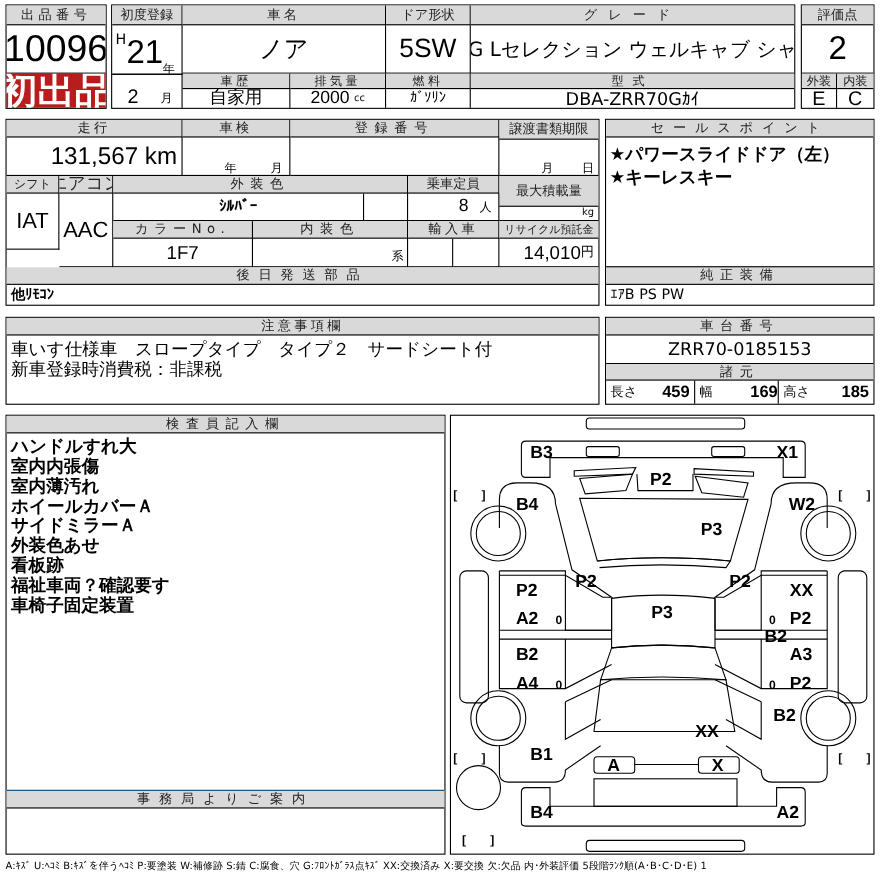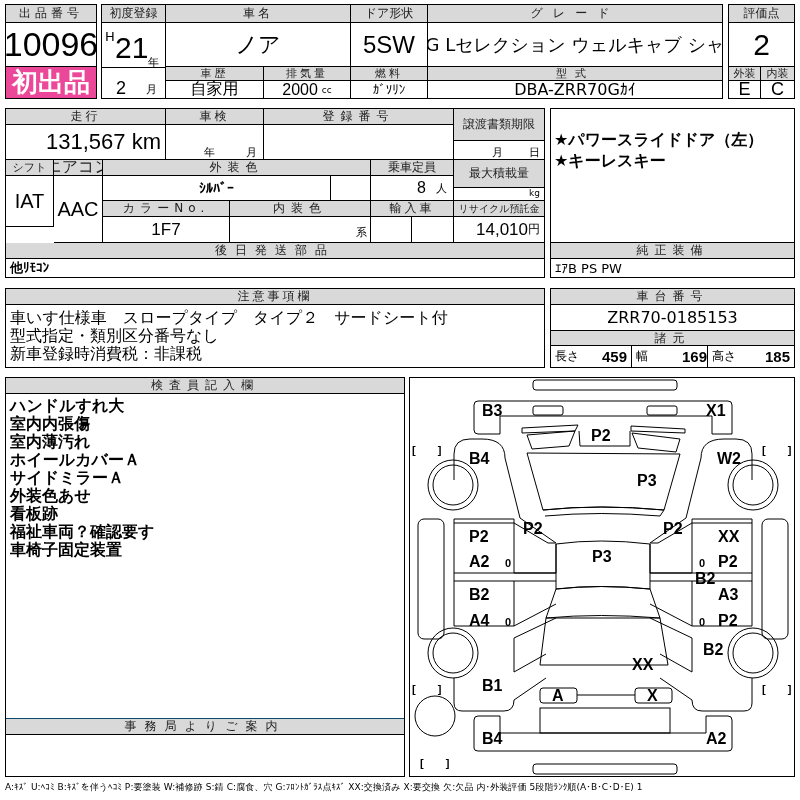--- a/index.html
+++ b/index.html
@@ -15,21 +15,21 @@
   .txt { position: absolute; white-space: nowrap; }
   .lines div { font-size: 16px; line-height: 18px; font-weight: bold; white-space: nowrap; }
   svg text { font-family: "Liberation Sans", sans-serif; font-weight: bold; }
 </style>
 </head>
 <body>
 
 <div class="box" style="left:5px;top:4px;width:92px;height:95px;">
   <div class="cell hd tight nor" style="left:0;top:0;width:90px;height:18px;letter-spacing:4px;">出品番号</div>
   <div class="cell nor big" style="left:0;top:18px;width:90px;height:44px;font-size:34px;">10096</div>
-  <div class="cell nor nob" style="left:0;top:62px;width:90px;height:31px;background:#ec4899;color:#fff;font-size:26px;font-weight:bold;">初出品</div>
+  <div class="cell nor nob" style="left:0;top:62px;width:90px;height:31px;background:#b91c1c;color:#fff;font-size:34px;font-weight:bold;">初出品</div>
 </div>
 
 <div class="box" style="left:101px;top:4px;width:622px;height:95px;">
 
   <div class="cell hd tight" style="left:0;top:0;width:64px;height:18px;">初度登録</div>
   <div class="cell hd" style="left:64px;top:0;width:185px;height:18px;">車名</div>
   <div class="cell hd tight" style="left:249px;top:0;width:77px;height:18px;">ドア形状</div>
   <div class="cell hd nor" style="left:326px;top:0;width:294px;height:18px;letter-spacing:10px;">グレード</div>
 
   <div class="cell" style="left:0;top:18px;width:64px;height:44px;border-bottom:none;display:block;">
@@ -67,21 +67,21 @@
   <div class="cell hd tight nor" style="left:32px;top:62px;width:33px;height:14px;font-size:11px;">内装</div>
   <div class="cell nob big" style="left:0;top:76px;width:32px;height:17px;font-size:18px;">E</div>
   <div class="cell nob nor big" style="left:32px;top:76px;width:33px;height:17px;font-size:18px;">C</div>
 </div>
 
 <div class="box" style="left:5px;top:108px;width:540px;height:170px;">
 
   <div class="cell hd" style="left:0;top:0;width:160px;height:16px;">走行</div>
   <div class="cell hd" style="left:160px;top:0;width:98px;height:16px;">車検</div>
   <div class="cell hd" style="left:258px;top:0;width:190px;height:16px;letter-spacing:6px;">登録番号</div>
-  <div class="cell hd tight nor" style="left:448px;top:0;width:90px;height:32px;">譲渡書類期限</div>
+  <div class="cell hd tight nor" style="left:448px;top:0;width:90px;height:18px;">譲渡書類期限</div>
 
   <div class="cell big" style="left:0;top:16px;width:160px;height:35px;font-size:22px;justify-content:flex-end;padding-right:4px;">131,567 km</div>
   <div class="cell" style="left:160px;top:16px;width:98px;height:35px;display:block;">
     <span class="txt" style="left:38px;top:20px;font-size:11px;">年</span>
     <span class="txt" style="left:80px;top:20px;font-size:11px;">月</span>
   </div>
   <div class="cell" style="left:258px;top:16px;width:190px;height:35px;"></div>
   <div class="cell nor" style="left:448px;top:16px;width:90px;height:35px;display:block;">
     <span class="txt" style="left:38px;top:20px;font-size:11px;">月</span>
     <span class="txt" style="left:75px;top:20px;font-size:11px;">日</span>
@@ -120,33 +120,33 @@
   <div class="cell nor" style="left:448px;top:108px;width:90px;height:26px;justify-content:flex-end;padding-right:4px;">
     <span class="big" style="font-size:17px;">14,010</span>
     <span style="font-size:12px;">円</span>
   </div>
 
   <div class="cell hd nor" style="left:0;top:134px;width:538px;height:16px;letter-spacing:8px;">後日発送部品</div>
   <div class="cell nor nob" style="left:0;top:150px;width:538px;height:18px;justify-content:flex-start;padding-left:4px;font-size:13px;font-weight:bold;">他ﾘﾓｺﾝ</div>
 </div>
 
 <div class="box" style="left:550px;top:108px;width:245px;height:170px;">
+  <div class="cell hd nor" style="left:0;top:0;width:243px;height:16px;letter-spacing:8px;">セールスポイント</div>
   <div class="txt lines" style="left:3px;top:20px;">
     <div style="line-height:21px;">★パワースライドドア（左）</div>
     <div style="line-height:21px;">★キーレスキー</div>
   </div>
   <div class="cell hd nor" style="left:0;top:134px;width:243px;height:16px;border-top:1px solid #000;top:133px;height:17px;letter-spacing:6px;">純正装備</div>
   <div class="cell nor nob" style="left:0;top:150px;width:243px;height:18px;justify-content:flex-start;padding-left:4px;font-size:13px;">ｴｱB PS PW</div>
 </div>
 
 <div class="box" style="left:5px;top:288px;width:540px;height:80px;">
   <div class="cell hd nor" style="left:0;top:0;width:538px;height:16px;">注意事項欄</div>
   <div class="txt lines" style="left:4px;top:20px;">
     <div style="font-weight:normal;font-size:16px;">車いす仕様車　スロープタイプ　タイプ２　サードシート付</div>
-    <div style="font-weight:normal;font-size:16px;">型式指定・類別区分番号なし</div>
     <div style="font-weight:normal;font-size:16px;">新車登録時消費税：非課税</div>
   </div>
 </div>
 
 <div class="box" style="left:550px;top:288px;width:245px;height:80px;">
   <div class="cell hd nor" style="left:0;top:0;width:243px;height:16px;letter-spacing:6px;">車台番号</div>
   <div class="cell nor" style="left:0;top:16px;width:243px;height:26px;font-size:16px;">ZRR70-0185153</div>
   <div class="cell hd nor" style="left:0;top:42px;width:243px;height:15px;letter-spacing:6px;">諸元</div>
   <div class="cell nob" style="left:0;top:57px;width:81px;height:21px;justify-content:space-between;padding:0 4px;">
     <span style="font-size:12px;">長さ</span>

